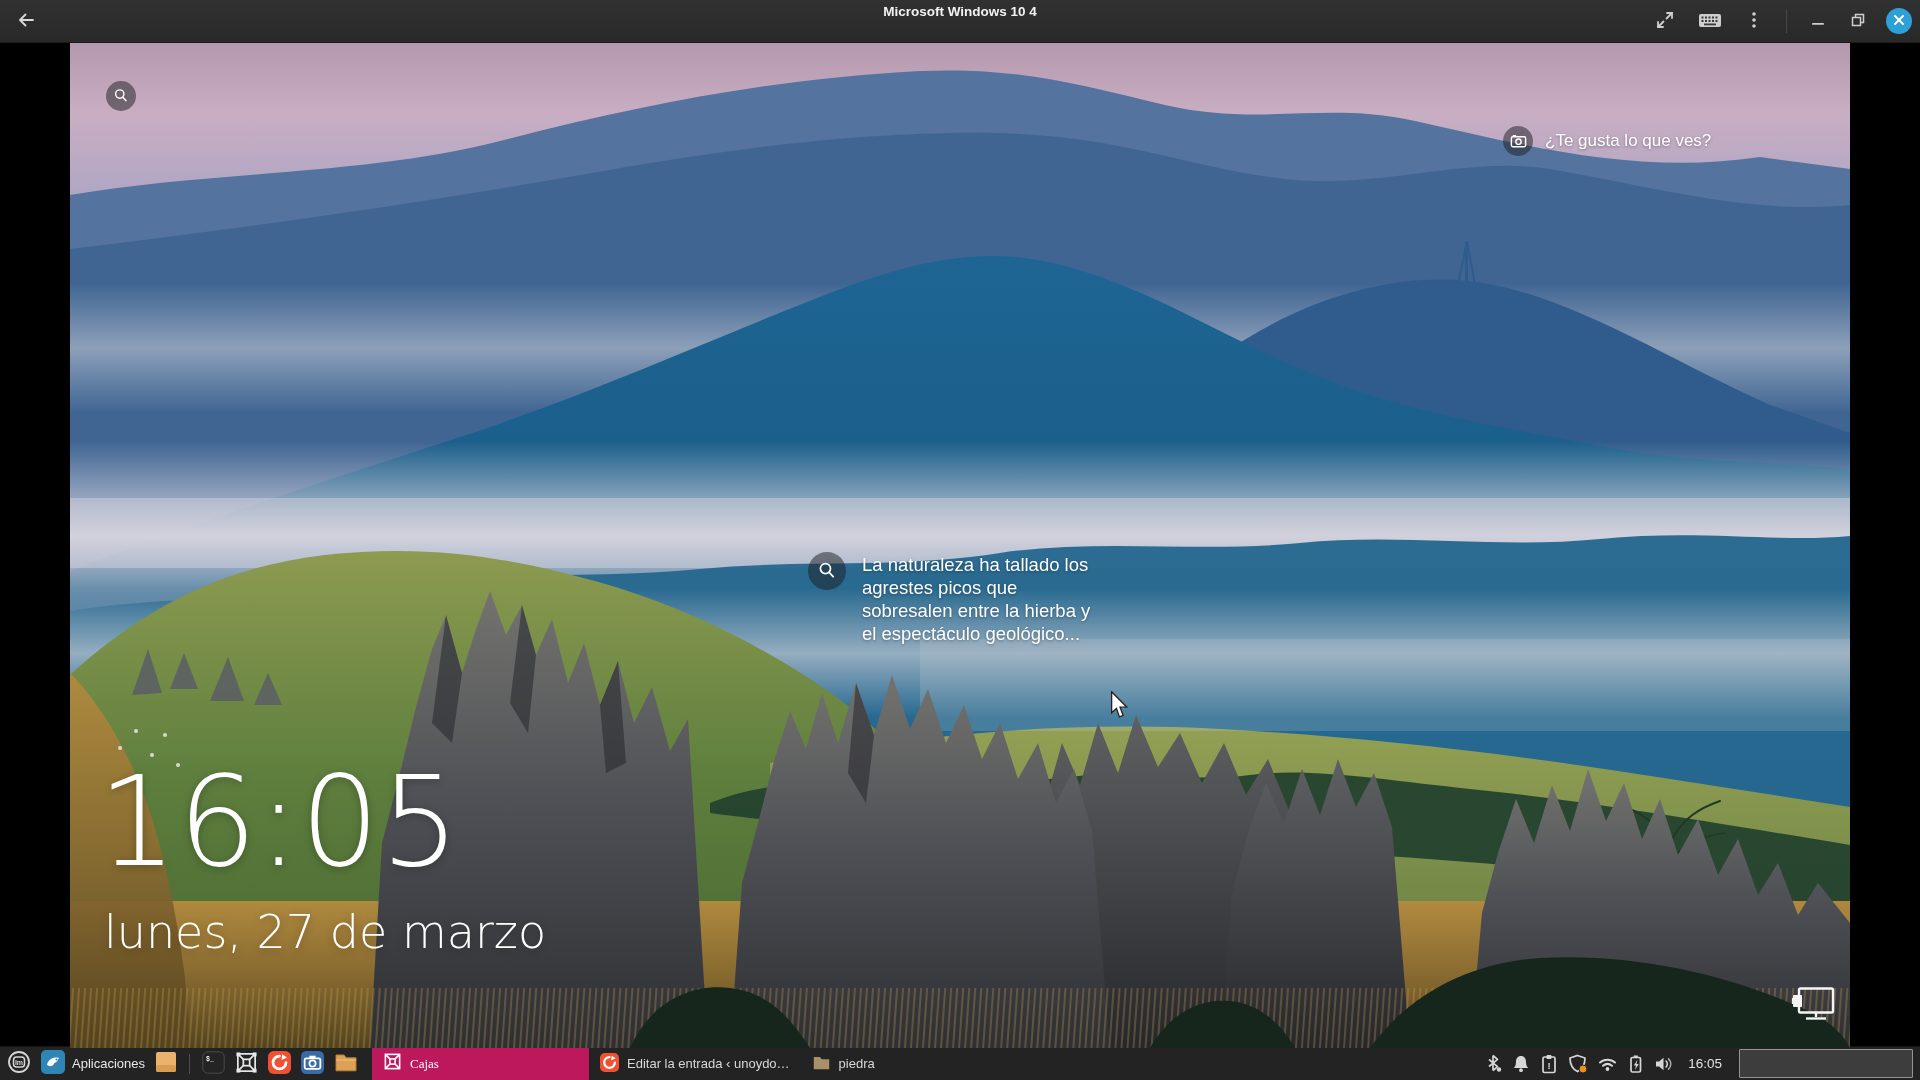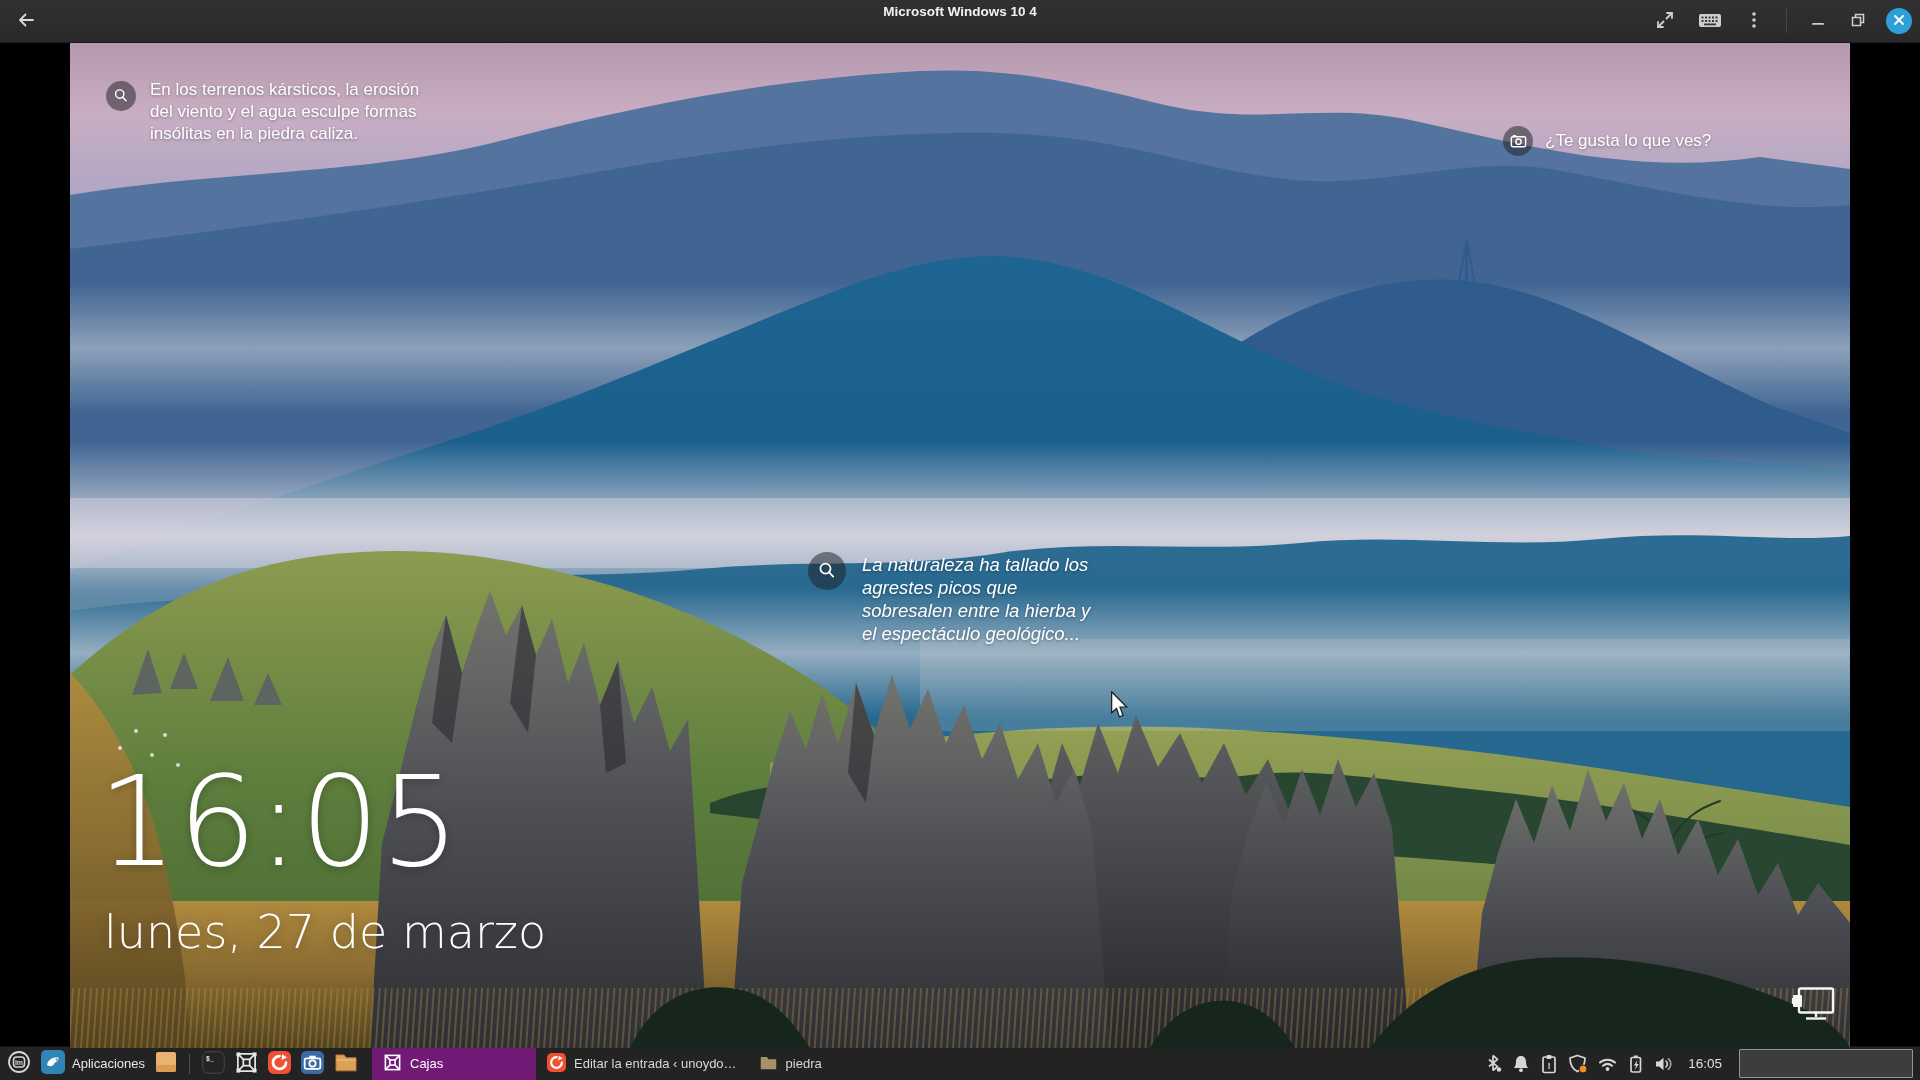--- a/index.html
+++ b/index.html
@@ -27,39 +27,39 @@
   .hint{position:absolute;display:flex;color:#fff;text-shadow:0 1px 3px rgba(0,0,0,.35);}
   .hint-icon{flex:0 0 auto;border-radius:50%;background:rgba(25,28,32,.5);display:flex;align-items:center;justify-content:center;}
   .hint-icon.sm{width:30px;height:30px;}
   .hint-icon.md{width:38px;height:38px;}
   .hint-text{font-size:17px;line-height:22px;margin-left:14px;}
   #hint-top-left{left:36px;top:38px;width:330px;}
   #hint-top-left .hint-text{width:272px;margin-top:-2px;}
   #hint-top-right{left:1433px;top:40px;margin-top:43px;}
   #hint-top-right .hint-text{white-space:nowrap;line-height:30px;margin-left:12px;}
   #hint-middle{left:738px;top:509px;width:320px;}
-  #hint-middle .hint-text{width:242px;font-size:18.5px;line-height:23px;margin-left:16px;margin-top:1px;font-style:italic;}
+  #hint-middle .hint-text{width:242px;font-size:18.5px;line-height:23px;margin-left:16px;margin-top:1px;}
 
   .clock-block{position:absolute;left:28px;top:716px;color:#fff;text-shadow:0 2px 8px rgba(0,0,0,.28);}
   .lock-time{font-family:"DejaVu Sans",sans-serif;font-weight:200;font-size:124px;line-height:1.02;letter-spacing:1px;}
   .lock-date{font-family:"DejaVu Sans",sans-serif;font-weight:200;font-size:46px;margin-top:20px;margin-left:6px;}
 
   .net-status{position:absolute;left:1722px;top:944px;opacity:.95;}
   .cursor{position:absolute;left:1038px;top:648px;}
 
   
   .panel{flex:0 0 33px;height:33px;background:#232323;border-top:1px solid #151515;
     display:flex;align-items:center;padding:0 2px;}
   .p-btn{height:31px;background:transparent;border:none;display:flex;align-items:center;
     justify-content:center;padding:12px 5px;cursor:pointer;}
   .apps-label{font-size:13px;color:#e8e8e8;margin-left:7px;}
   .p-sep{width:1px;height:20px;background:#505050;margin:0 7px;}
   .task{height:33px;border:none;display:flex;align-items:center;gap:8px;padding:0 11px;
     font-size:13px;color:#d8d8d8;background:transparent;white-space:nowrap;cursor:pointer;}
-  .task.active{background:#701a75;color:#fff;width:164px;justify-content:flex-start;}
+  .task.active{background:#be185d;color:#fff;width:217px;justify-content:flex-start;font-family:Liberation Serif, serif;}
   .spacer{flex:1;}
   .tray{display:flex;align-items:center;gap:10px;margin-right:5px;}
   .tray-ic{display:flex;align-items:center;justify-content:center;background:none;border:none;padding:0;cursor:pointer;}
   .tray-clock{font-size:13.5px;color:#e2e2e2;margin:0 7px 0 4px;}
   .workspace{width:172px;height:27px;border:1px solid #939393;background:#3d3d3d;border-radius:1px;cursor:pointer;}
 </style>
 </head>
 <body>
 
 <div class="screen">
@@ -267,21 +267,20 @@
         </g>
       </svg>
 
       <div class="hint" id="hint-top-left">
         <span class="hint-icon sm">
           <svg width="18" height="18" viewBox="0 0 20 20">
               <circle cx="8.6" cy="7.8" r="4.6" stroke="#fff" stroke-width="1.6" fill="none"></circle>
               <line x1="12" y1="11.3" x2="15.6" y2="15.2" stroke="#fff" stroke-width="1.6" stroke-linecap="round"></line>
             </svg>
         </span>
-        <div class="hint-text">En los terrenos kársticos, la erosión del viento y el agua esculpe formas insólitas en la piedra caliza.</div>
       </div>
 
       <div class="hint" id="hint-top-right">
         <span class="hint-icon sm">
           <svg width="19" height="19" viewBox="0 0 20 20">
               <rect x="2.5" y="5" width="15" height="10.5" rx="1.5" stroke="#fff" stroke-width="1.5" fill="none"></rect>
               <circle cx="10" cy="10.2" r="2.8" stroke="#fff" stroke-width="1.5" fill="none"></circle>
               <rect x="4" y="3.2" width="3.5" height="1.8" fill="#fff"></rect>
             </svg>
         </span>

